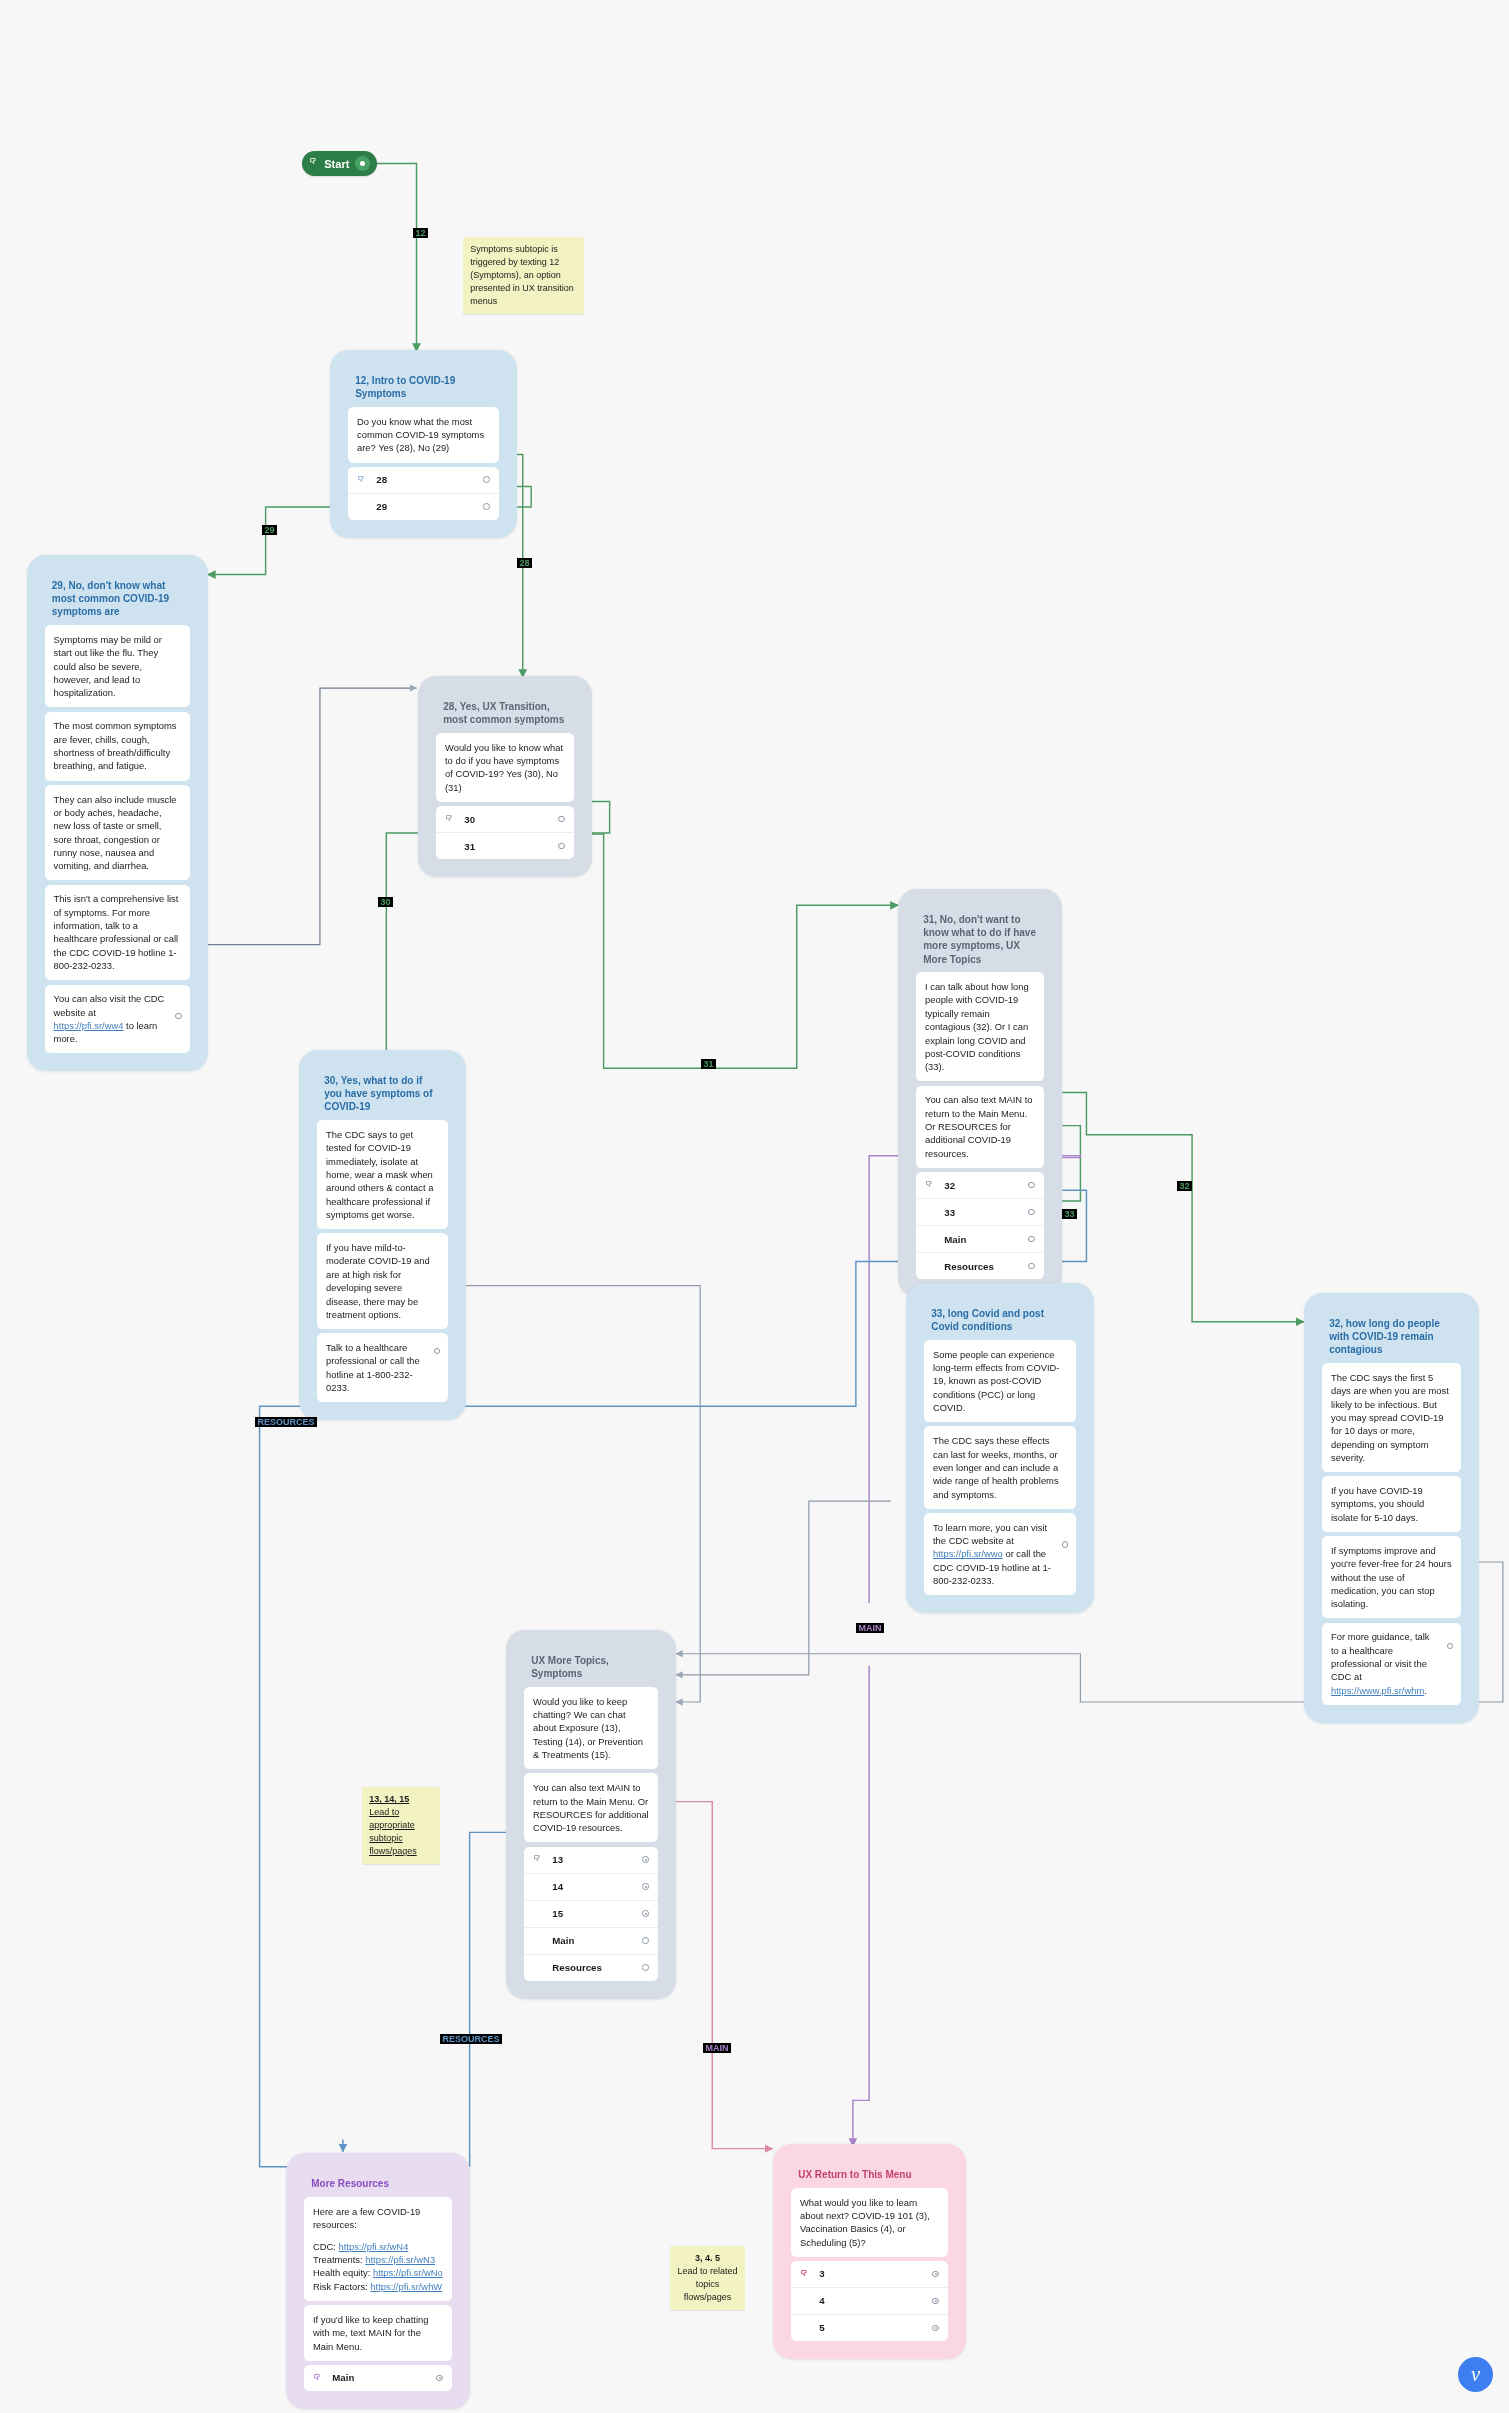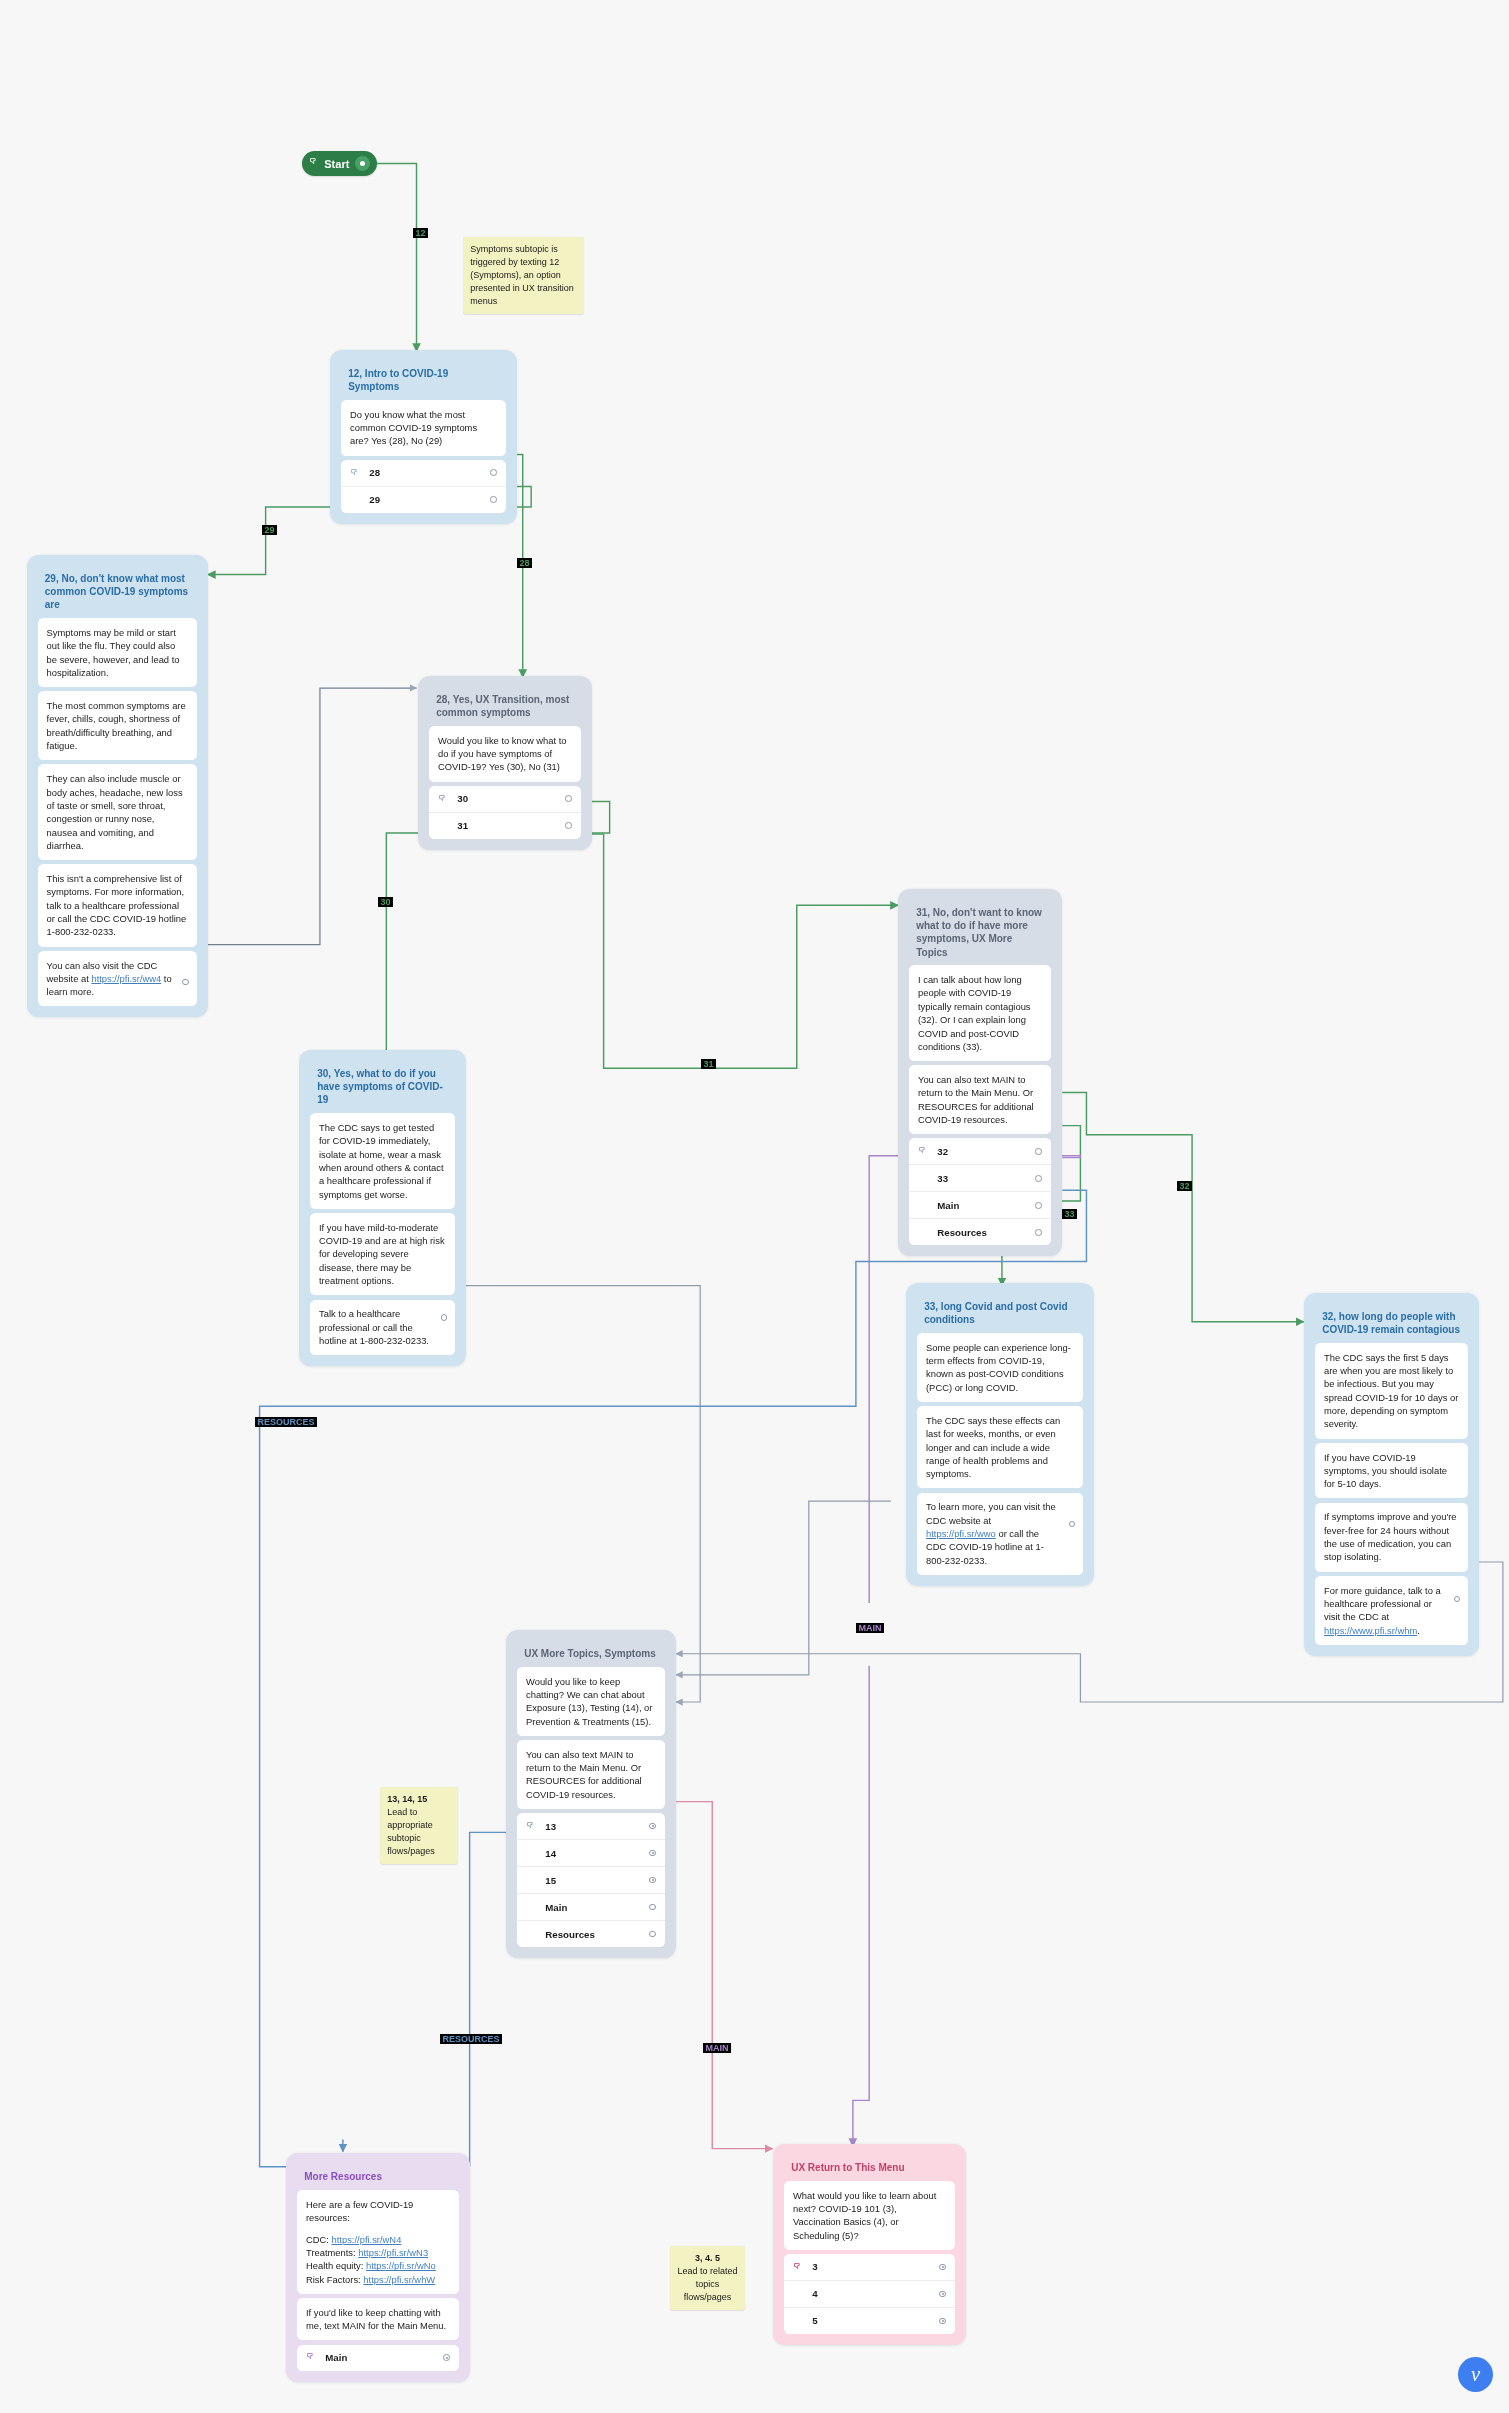--- a/index.html
+++ b/index.html
@@ -17,21 +17,21 @@
   .start-pill{
     position:absolute;left:302px;top:151px;width:75px;height:25px;background:#2d7d46;
     border-radius:12.7px;display:flex;align-items:center;gap:5.4px;padding:0 6.6px;box-sizing:border-box;
     box-shadow:0 0.6px 1.8px rgba(0,0,0,.18);
   }
   .start-pill .lbl{color:#fff;font-size:11px;font-weight:bold;}
   .start-dot{width:15.7px;height:15.7px;border-radius:50%;background:#47a064;display:flex;align-items:center;justify-content:center;}
   .start-dot i{width:5.4px;height:5.4px;border-radius:50%;background:#fff;display:block;}
 
   
-  .node{position:absolute;border-radius:12px;padding:11px;box-sizing:border-box;
+  .node{position:absolute;border-radius:19px;padding:18px;box-sizing:border-box;
         box-shadow:0 0.6px 2.4px rgba(30,50,80,.10);}
   .node .hdr{font-size:10px;font-weight:bold;line-height:1.32;padding:6px 7.2px 6.6px 7.2px;}
   .card{background:#fff;border-radius:5.4px;padding:7.8px 9px;margin-bottom:4.2px;
         font-size:9.4px;line-height:1.42;color:#1b1b1b;}
   .card:last-child{margin-bottom:0;}
   .card a{color:#3f7fbf;text-decoration:underline;}
 
   
   .opts{background:#fff;border-radius:5.4px;padding:0;margin-bottom:0;overflow:hidden;}
   .opt{display:flex;align-items:center;height:26px;padding:0 9px;border-top:0.6px solid #ececec;
@@ -152,21 +152,21 @@
     <span class="lbl">Start</span>
     <span class="start-dot">
         <i></i>
       </span>
   </div>
 
   <div class="sticky" style="left:463px;top:237px;width:121px;">
     <span>Symptoms subtopic is triggered by texting 12 (Symptoms), an option presented in UX transition menus</span>
   </div>
 
-  <div class="sticky" style="left:380px;top:1787px;width:78px;">
+  <div class="sticky" style="left:362px;top:1787px;width:78px;text-decoration:underline;">
     <b>13, 14, 15</b><br>
     <span>Lead to appropriate subtopic flows/pages</span>
   </div>
 
   <div class="sticky center" style="left:670px;top:2246px;width:75px;">
     <b>3, 4. 5</b><br>
     <span>Lead to related topics flows/pages</span>
   </div>
 
   <div class="node n-blue" style="left:330px;top:350px;width:187px;">

